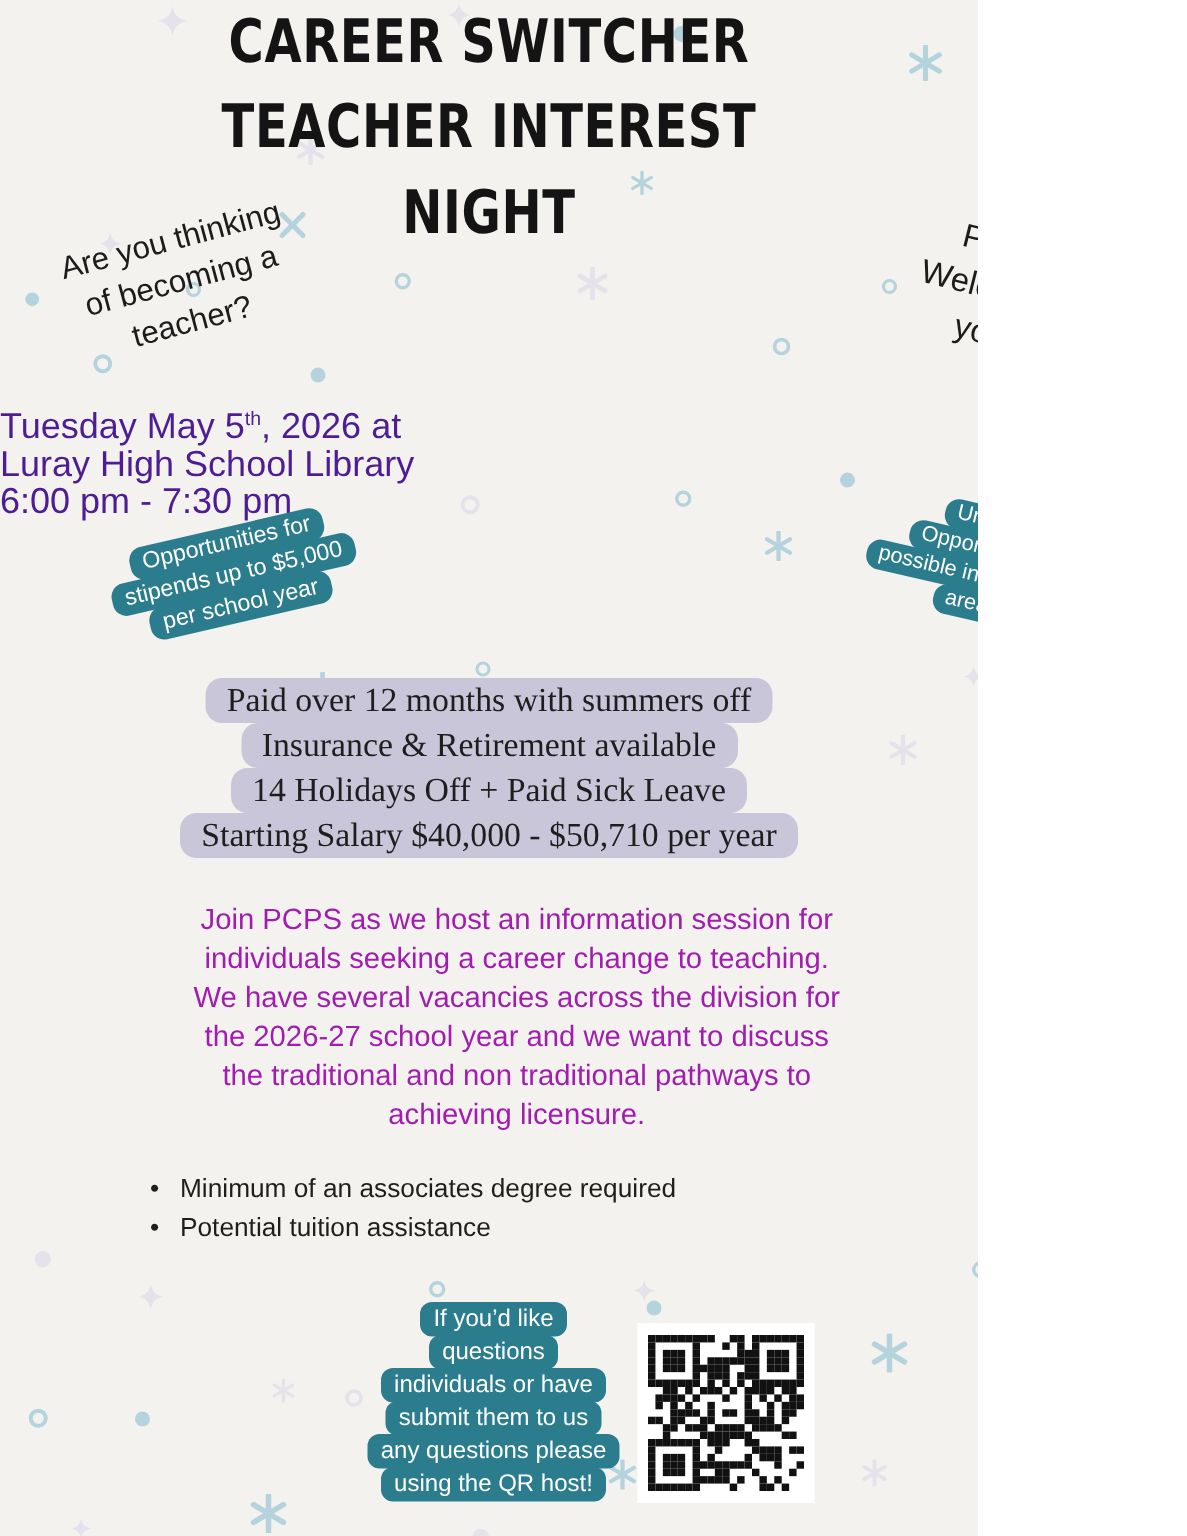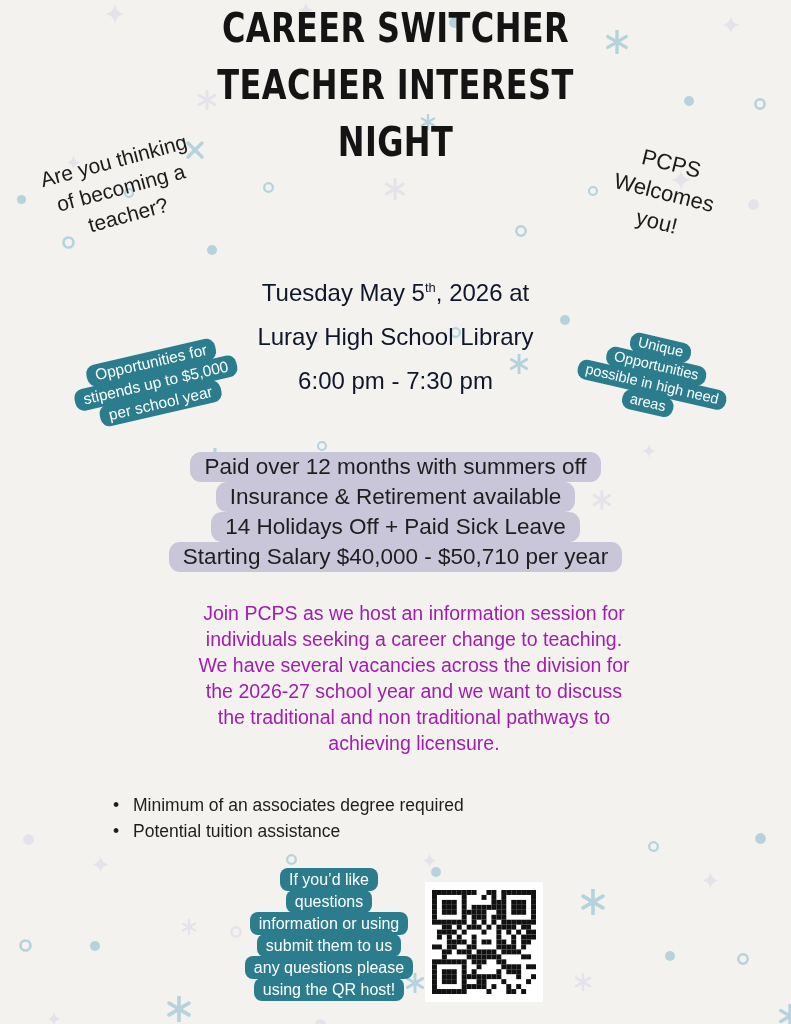--- a/index.html
+++ b/index.html
@@ -1,17 +1,17 @@
 <!DOCTYPE html>
 <html><head>
 <meta charset="utf-8">
 <style>
   html,body{margin:0;padding:0;}
   .page{
-    position:relative;width:791px;height:1024px;overflow:hidden;
+    position:relative;width:652px;height:1024px;overflow:hidden;
     background:#f4f2ee;color:#1f1f1f;
     font-family:"Liberation Sans",sans-serif;
   }
   .page *{box-sizing:border-box;}
   .decor-layer{position:absolute;inset:0;pointer-events:none;}
   .decor-layer svg{position:absolute;}
 
   
   .title{position:absolute;left:0;right:0;top:74;text-align:center;}
   .title-line{
@@ -19,43 +19,43 @@
     font-size:40px;line-height:57px;letter-spacing:0.5px;
     transform:scaleX(0.8);transform-origin:50% 50%;white-space:nowrap;
   }
 
   
   .note{position:absolute;text-align:center;color:#1c1c1c;}
   .note-left{left:15px;top:146px;width:212px;font-size:21px;line-height:28px;transform:rotate(-15deg);}
   .note-right{left:568px;top:148px;width:192px;font-size:22px;line-height:30px;transform:rotate(14deg);}
 
   
-  .event{position:absolute;left:0;right:0;top:266px;text-align:center;font-size:24px;line-height:44px;color:#0f172a;}
+  .event{position:absolute;left:0;right:0;top:266px;font-size:24px;line-height:25px;color:#4c1d95;}
   .event sup{font-size:13px;}
 
   
   .crow{text-align:center;}
   .chip{display:inline-block;border-radius:9px;}
   .chip.teal{background:#2b7d8e;color:#ffffff;}
   .chip.lav{background:#cac6d9;color:#1e1e1e;}
 
   .badge{position:absolute;}
   .badge-left{left:60px;top:352px;width:192px;transform:rotate(-13deg);}
   .badge-left .chip{font-size:15.5px;line-height:16px;padding:3px 9px;}
   .badge-left .crow{margin-top:-1px;}
   .badge-right{left:556px;top:338px;width:196px;transform:rotate(13deg);}
   .badge-right .chip{font-size:14.5px;line-height:15px;padding:2px 8px 3px;}
   .badge-right .crow{margin-top:-1px;}
 
-  .perks{position:absolute;left:0;right:0;top:452px;}
+  .perks{position:absolute;left:0;right:0;top:452px;font-family:Liberation Serif, serif;}
   .perks .chip{font-size:22.5px;line-height:26px;padding:2px 14px;border-radius:11px;}
 
   .desc{position:absolute;left:0;right:0;top:600px;text-align:center;font-size:19.5px;line-height:26px;color:#a21caf;padding-left:37px;}
 
-  .bullets{position:absolute;left:98px;top:780px;margin:13px;padding:0;list-style:none;font-size:17.5px;line-height:25.5px;color:#1e1e1e;}
+  .bullets{position:absolute;left:98px;top:780px;margin:0;padding:0;list-style:none;font-size:17.5px;line-height:25.5px;color:#1e1e1e;}
   .bullets li{padding-left:22px;position:relative;}
   .bullets li::before{content:"\2022";position:absolute;left:2px;}
 
   .qr-note{position:absolute;left:241px;top:869px;width:176px;}
   .qr-note .chip{font-size:16px;line-height:17px;padding:3px 9px;border-radius:8px;}
   .qr-note .crow{margin-top:-1px;text-align:center;}
 
   .qr-box{
     position:absolute;left:425px;top:882px;width:118px;height:120px;
     background:#ffffff;display:flex;align-items:center;justify-content:center;
@@ -300,21 +300,21 @@
   </div>
 
   <ul class="bullets">
     <li><span>Minimum of an associates degree required</span></li>
     <li><span>Potential tuition assistance</span></li>
   </ul>
 
   <div class="qr-note">
     <div class="crow"><span class="chip teal">If you’d like</span></div>
     <div class="crow"><span class="chip teal">questions</span></div>
-    <div class="crow"><span class="chip teal">information or using</span></div>
+    <div class="crow"><span class="chip teal">individuals or have</span></div>
     <div class="crow"><span class="chip teal">submit them to us</span></div>
     <div class="crow"><span class="chip teal">any questions please</span></div>
     <div class="crow"><span class="chip teal">using the QR host!</span></div>
   </div>
 
   <div class="qr-box">
     <svg id="qr-svg" width="104" height="104" viewBox="0 0 105 105">
         <rect x="0" y="0" width="5" height="5" fill="#111111"></rect>
         <rect x="5" y="0" width="5" height="5" fill="#111111"></rect>
         <rect x="10" y="0" width="5" height="5" fill="#111111"></rect>

